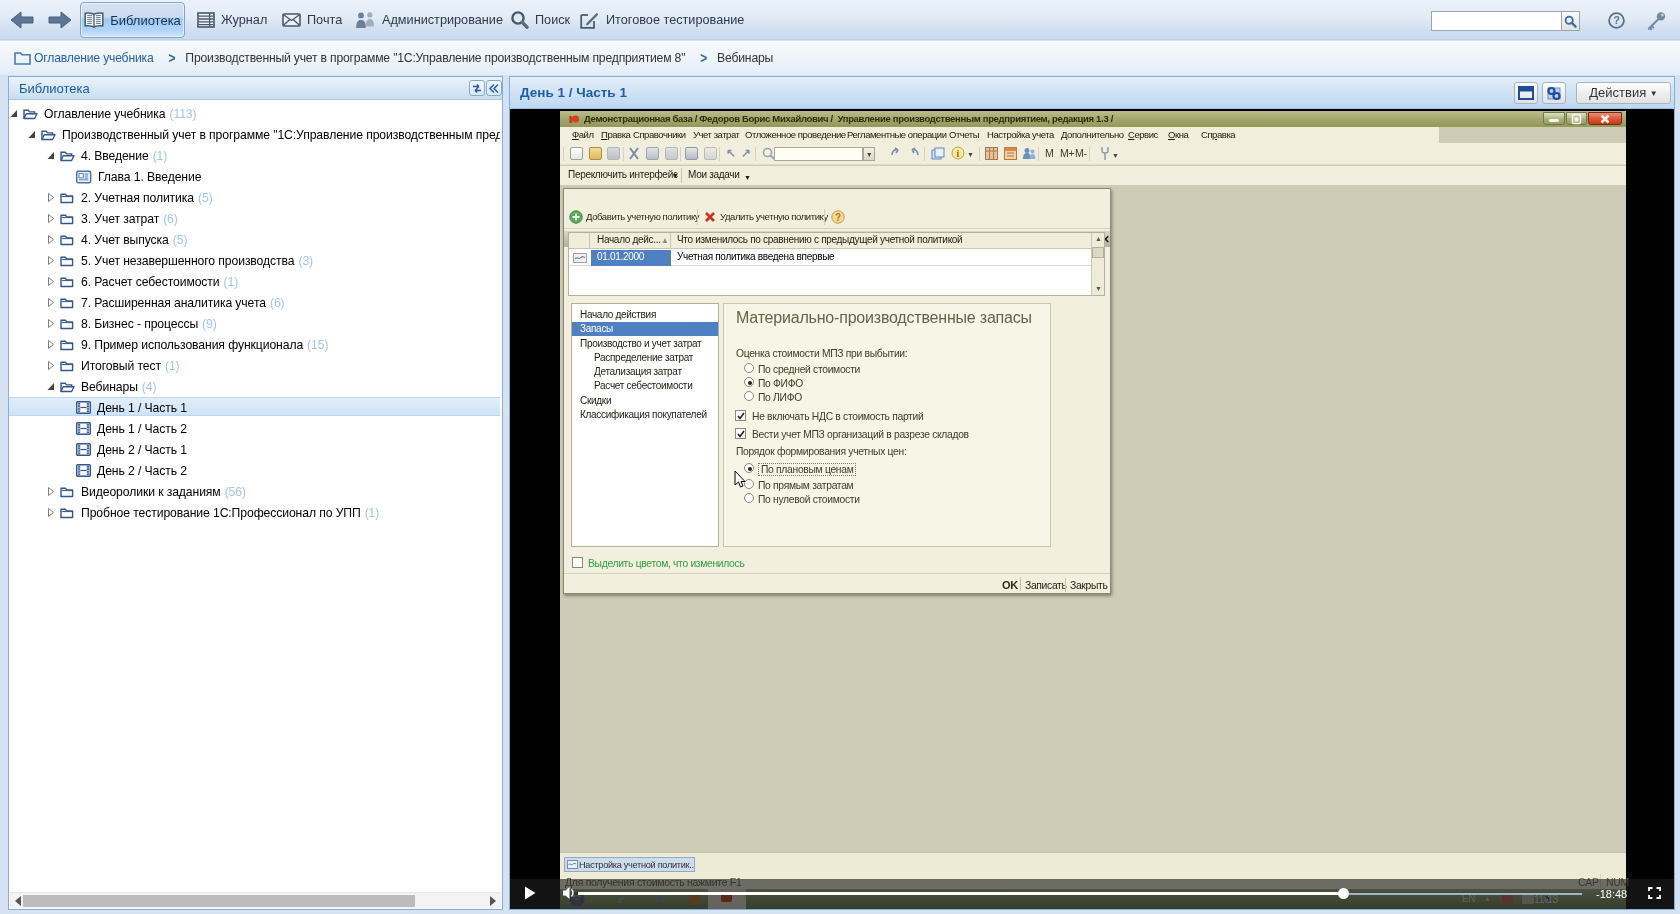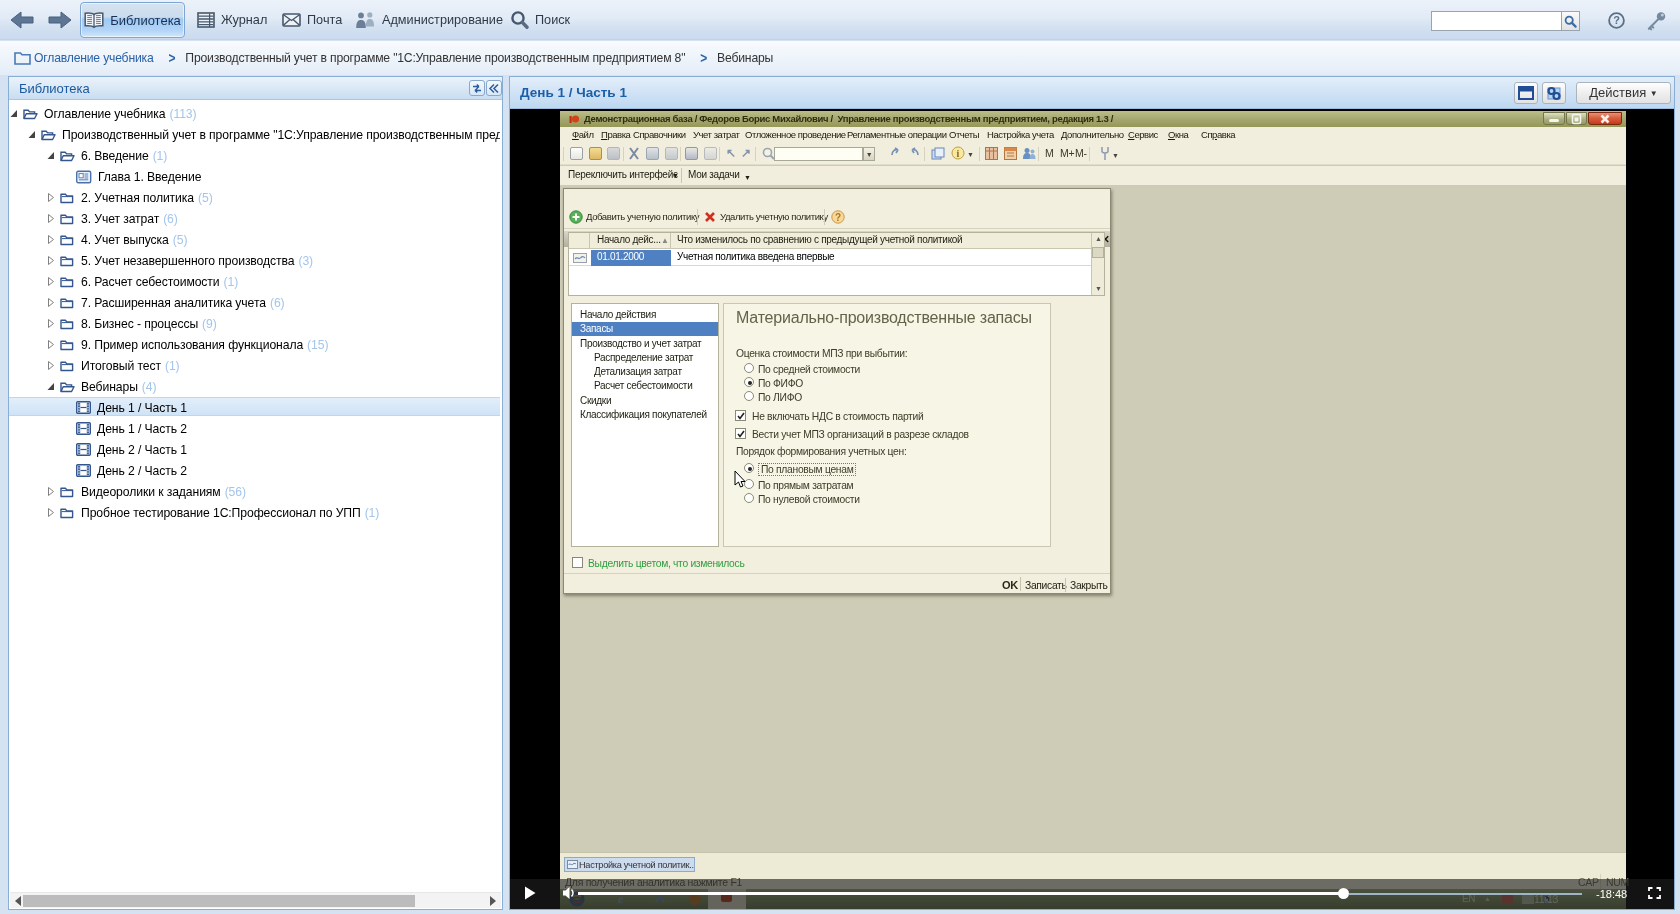--- a/index.html
+++ b/index.html
@@ -67,21 +67,21 @@
 
 #video { position:absolute; left:510px; top:110px; width:1164px; height:799px; background:#000; overflow:hidden; }
 
 #onec { position:absolute; left:50px; top:1px; width:1066px; height:798px; background:#cecbb6; font-size:10px; color:#1d1d10; letter-spacing:-0.3px; }
 #onec .abs { position:absolute; }
 #ttl { position:absolute; left:0; top:0; width:1066px; height:16px;
   background:linear-gradient(#bcbe8a,#a3a56e 55%,#969858); }
 #ttl .t { position:absolute; left:24px; top:2px; font-size:9.5px; font-weight:bold; color:#2e2e10; letter-spacing:-0.32px; }
 .wbtn { position:absolute; top:1px; width:16px; height:13px; border-radius:0 0 3px 3px; border:1px solid #6a6a4a;
   background:linear-gradient(#c8cbda,#8a92a8); color:#fff; font-size:9px; text-align:center; line-height:11px; }
-#menus { position:absolute; left:0; top:16px; width:1066px; height:16px; background:#f1eedd; }
+#menus { position:absolute; left:0; top:16px; width:879px; height:16px; background:#f1eedd; }
 #menus span { position:absolute; top:2px; font-size:9.5px; color:#1a1a0c; letter-spacing:-0.45px; }
 #tools { position:absolute; left:0; top:32px; width:1066px; height:22px; background:#f1eedd; border-bottom:1px solid #e0ddc8; }
 #tools .ic { position:absolute; top:4px; width:13px; height:13px; border-radius:2px; }
 #row2 { position:absolute; left:0; top:55px; width:1066px; height:19px; background:#f1eedd; font-size:10px; }
 #dlg { position:absolute; left:3px; top:77px; width:548px; height:406px; background:#f2efde;
   border:1px solid #8a8a74; box-shadow:1px 2px 3px rgba(60,60,40,.5); }
 #dlgttl { position:absolute; left:0; top:0; width:546px; height:16px;
   background:linear-gradient(#d8d5c9,#b2afa1); font-size:10.5px; font-weight:bold; color:#14140a;margin-top:42px; }
 #dlgtb { position:absolute; left:0; top:16px; width:546px; height:24px; background:#f2efde;
   border-bottom:1px solid #d5d2bd; font-size:9.5px; color:#2a2a1a; letter-spacing:-0.4px; }
@@ -170,20 +170,28 @@
     <span class="lbl">Администрирование</span>
     </div>
   <div class="tbbtn" style="left:510px">
     <svg width="19" height="18" viewBox="0 0 19 18">
         <circle cx="8" cy="7" r="5.6" fill="none" stroke="#46586d" stroke-width="2.4"></circle>
         <circle cx="8" cy="7" r="4" fill="#dfeaf4"></circle>
         <path d="M12.2,11.3 L17,16.2" stroke="#5a6c80" stroke-width="3.4" stroke-linecap="round"></path>
       </svg>
     <span class="lbl">Поиск</span>
     </div>
+  <div class="tbbtn" style="left:580px">
+    <svg width="20" height="17" viewBox="0 0 20 17">
+        <path d="M1.2,3 L1.2,15.8 L14,15.8 L14,9" fill="none" stroke="#46586d" stroke-width="1.7"></path>
+        <path d="M1.2,3 L8,3" stroke="#46586d" stroke-width="1.7"></path>
+        <path d="M6.5,11.2 L16.2,1.6 C17,0.8 18.6,2.2 17.9,3.1 L8.3,12.7 L5.8,13.4 Z" fill="#5a6c80"></path>
+      </svg>
+    <span class="lbl">Итоговое тестирование</span>
+    </div>
   <div id="search-inp"></div>
   <div id="search-btn">
       <svg width="13" height="13" viewBox="0 0 13 13">
         <circle cx="5.2" cy="5.2" r="3.6" fill="none" stroke="#3a6ca8" stroke-width="1.8"></circle>
         <path d="M7.9,7.9 L11.6,11.6" stroke="#3a6ca8" stroke-width="2.2" stroke-linecap="round"></path>
       </svg>
     </div>
   <span class="abs" style="left:1608px;top:12px"><svg width="17" height="17" viewBox="0 0 17 17">
         <circle cx="8.5" cy="8.5" r="7.4" fill="none" stroke="#5a7088" stroke-width="1.8"></circle>
         <text x="8.5" y="12.2" text-anchor="middle" font-size="11" font-weight="bold" fill="#5a7088" font-family="Liberation Sans">?</text>
@@ -239,21 +247,21 @@
         </svg>
         <span class="txt">Производственный учет в программе "1С:Управление производственным предприятием 8"</span>
       </div>
     <div class="trow" style="top:44px;left:38px">
         <svg width="8" height="9">
           <path d="M7,1 L7,8 L0.5,8 Z" fill="#444"></path>
         </svg>
         <svg class="tico" width="15" height="12">
           <use href="#fopen"></use>
         </svg>
-        <span class="txt">6. Введение</span>
+        <span class="txt">4. Введение</span>
         <span class="cnt">(1)</span>
       </div>
     <div class="trow" style="top:65px;left:54px">
         <svg width="8" height="9"></svg>
         <svg class="tico" width="16" height="14">
           <use href="#dicon"></use>
         </svg>
         <span class="txt">Глава 1. Введение</span>
       </div>
     <div class="trow" style="top:86px;left:38px">
@@ -639,21 +647,21 @@
     </div>
 
     <div id="botbar1c">
       <span class="abs" style="left:4px;top:4px;width:131px;height:15px;background:#ccdbed;border:1px solid #8fa9c6;font-size:9.2px;color:#333;letter-spacing:-0.3px;padding:2px 0 0 14px;box-sizing:border-box;white-space:nowrap;overflow:hidden">Настройка учетной политик...</span>
       <svg class="abs" style="left:7px;top:7px" width="11" height="9">
           <rect x="0.5" y="0.5" width="10" height="8" fill="#e8f0f8" stroke="#7a8aa0"></rect>
           <path d="M1.5,5 C3,2.5 4.5,6 6,4 C7.5,2.5 9,4 9,4" fill="none" stroke="#5878a8" stroke-width="1"></path>
         </svg>
     </div>
     <div id="statbar">
-      <span class="abs" style="left:5px;top:2px">Для получения аналитика нажмите F1</span>
+      <span class="abs" style="left:5px;top:2px">Для получения стоимость нажмите F1</span>
       <span class="abs" style="left:1018px;top:2px;color:#6a6a52">CAP</span>
       <span class="abs" style="left:1040px;top:0;width:1px;height:15px;background:#d5d2bd"></span>
       <span class="abs" style="left:1046px;top:2px;color:#6a6a52">NUM</span>
     </div>
     <div id="wtask">
       <svg class="abs" style="left:9px;top:2px" width="16" height="16" viewBox="0 0 18 18">
           <circle cx="9" cy="9" r="8.5" fill="#39557e"></circle>
           <path d="M4,9 C7,7.5 11,7.5 14,9 C11,10.5 7,10.5 4,9" fill="#6a8a48"></path>
           <path d="M4.5,6.5 C7,5 11,5 13.5,6.5" fill="none" stroke="#a89040" stroke-width="2"></path>
           <path d="M4.5,11.5 C7,13 11,13 13.5,11.5" fill="none" stroke="#984838" stroke-width="2"></path>

